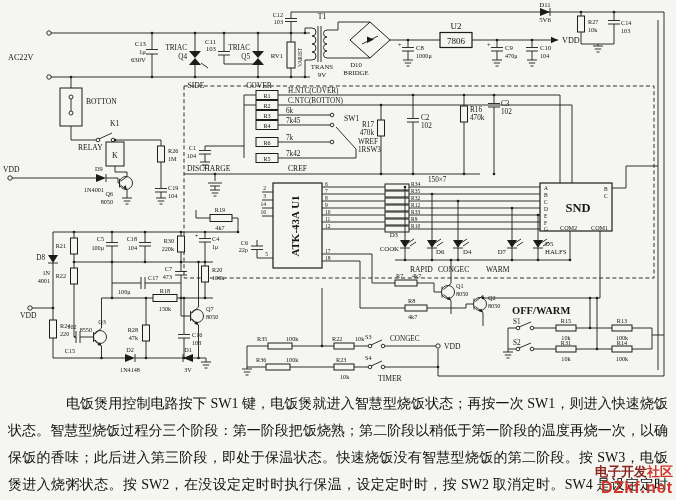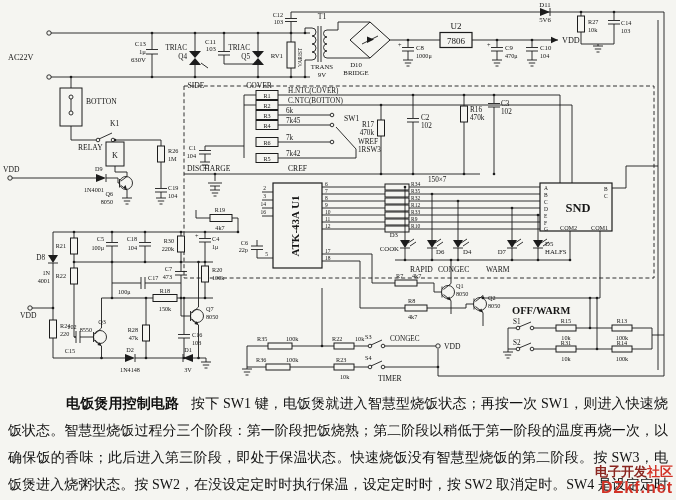--- a/index.html
+++ b/index.html
@@ -14,21 +14,21 @@
   svg circle.dot{fill:#1c1c1c;stroke:none;}
   svg polygon.f{fill:#1c1c1c;stroke:none;}
   svg text{font-family:"Liberation Serif","DejaVu Serif",serif;fill:#161616;}
   .t5{font-size:5.5px}.t6{font-size:6.2px}.t65{font-size:6.8px}.t7{font-size:7.2px}
   .t75{font-size:7.6px}.t8{font-size:8.2px}.t9{font-size:9px}
   .t10{font-size:10.5px;font-weight:bold}.t11{font-size:11px;font-weight:bold}
   .t12{font-size:12.5px;font-weight:bold}
   .mid{text-anchor:middle}.end{text-anchor:end}
   .desc{position:absolute;left:0;top:385px;width:660px;padding:5px 8px 0 8px;
         font-size:14px;line-height:27px;color:#111;text-align:justify;text-indent:58px;}
-  .desc .tt{font-weight:bold;margin-right:12px;}
+  .desc .tt{font-weight:normal;}
   .wm{position:absolute;right:3px;bottom:3px;text-align:right;line-height:1.12;}
   .wm .l1{font-size:13px;font-weight:bold;}
   .wm .l1 .a{color:#8a2620;} .wm .l1 .b{color:#d23226;}
   .wm .l2{font-size:16px;font-weight:bold;color:#d23226;letter-spacing:1px;
           font-family:"Liberation Sans","DejaVu Sans",sans-serif;margin-left:24px;}
 </style>
 </head>
 <body>
 <div class="page">
 

